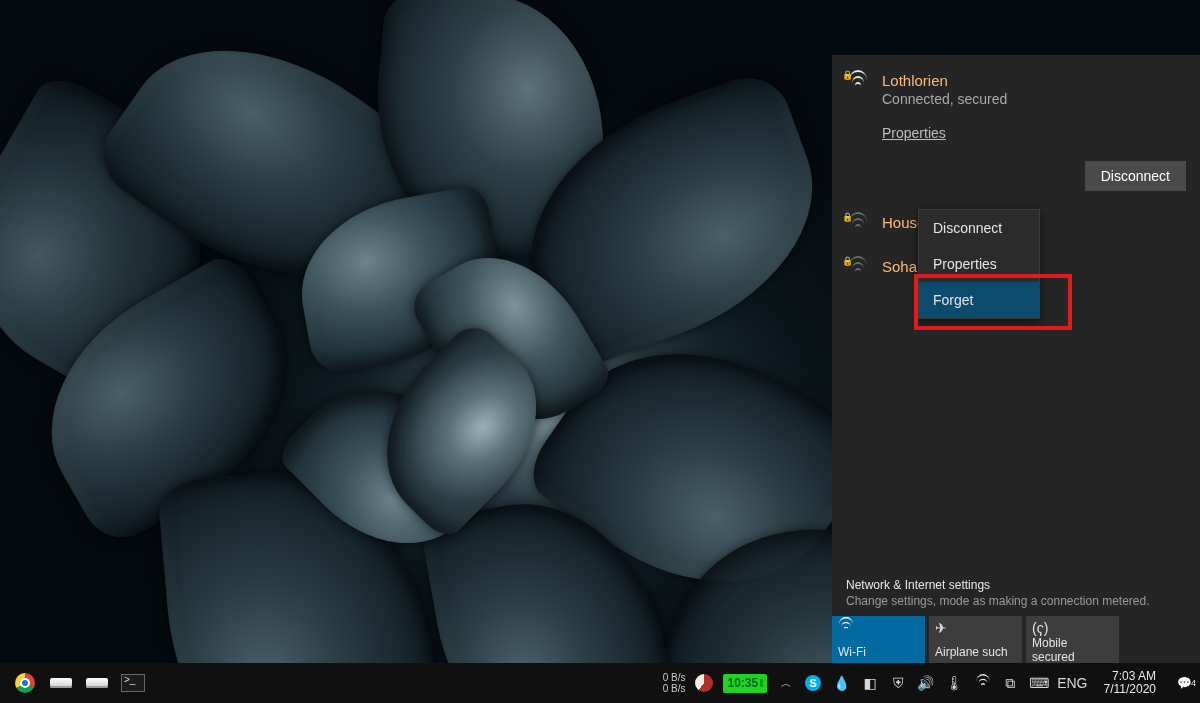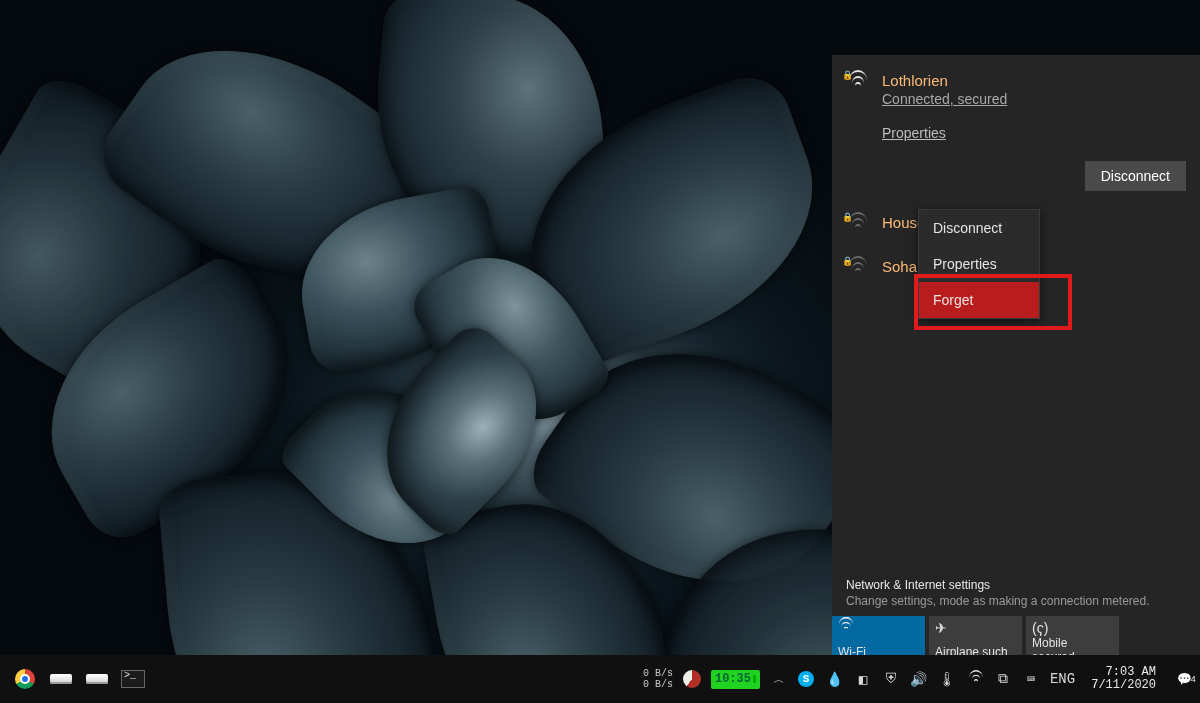--- a/index.html
+++ b/index.html
@@ -58,38 +58,38 @@
     color: #d8d8d8;
     font-size: 14px;
   }
   .net-list { padding-top: 4px; }
   .net-item { padding: 12px 14px 12px 16px; display: flex; align-items: flex-start; gap: 14px; }
   .net-item.connected { background: transparent; }
   .net-icon { width: 20px; flex: 0 0 20px; margin-top: 3px; position: relative; }
   .lock-mini { position:absolute; left:-6px; top:-4px; font-size:9px; }
   .net-body { flex: 1; }
   .net-name { color: #fdba74; font-size: 15px; line-height: 20px; }
-  .net-status { color: #a8a8a8; font-size: 14px; text-decoration: underline; }
+  .net-status { color: #a8a8a8; font-size: 14px; }
   .props-link { display:inline-block; margin-top: 18px; color: #bdbdbd; text-decoration: underline; font-size: 14px; }
   .disconnect-row { display:flex; justify-content:flex-end; padding: 8px 14px 10px 0; }
   .disconnect-btn {
     padding: 7px 16px; background: #4a4a4a; color: #fff; border: none; font-size: 14px;
   }
 
   .context-menu {
     position: absolute;
     left: 918px; top: 209px;
     width: 120px;
     background: #2b2b2b;
     box-shadow: 0 2px 8px rgba(0,0,0,0.6);
     border: 1px solid #3a3a3a;
     z-index: 30;
   }
   .cm-item { padding: 10px 14px; font-size: 14px; color: #e4e4e4; }
-  .cm-item.hover { background: #b91c1c; }
+  .cm-item.hover { background: #0c4a6e; }
 
   .red-box {
     position: absolute;
     left: 914px; top: 274px;
     width: 150px; height: 48px;
     border: 4px solid #e11b1b;
     z-index: 40;
     pointer-events: none;
   }
 
@@ -103,23 +103,23 @@
   .qt {
     width: 93px; height: 47px; background: #3d3d3d; color: #e4e4e4;
     font-size: 12px; padding: 4px 6px; box-sizing: border-box;
     display:flex; flex-direction:column; justify-content:space-between;
   }
   .qt.active { background: #0369a1; }
   .qt-ico { font-size: 14px; height: 16px; }
 
   
   .taskbar {
-    position: absolute; left:0; right:0; bottom:0; height: 48px;
+    position: absolute; left:0; right:0; bottom:0; height: 40px;
     background: #101010; display:flex; align-items:center;
-    color:#e8e8e8; font-size: 12px; font-family: Liberation Mono, monospace;
+    color:#e8e8e8; font-size: 12px;
   }
   .tb-left { display:flex; align-items:center; gap: 6px; padding-left: 10px;}
   .tb-left .ico { width: 30px; height: 30px; display:flex; align-items:center; justify-content:center; border-radius:4px;}
   .chrome {
     width:20px; height:20px; border-radius:50%;
     background: conic-gradient(#db4437 0 120deg, #0f9d58 120deg 240deg, #ffcd40 240deg 360deg);
     position:relative;
   }
   .chrome::after{content:"";position:absolute;inset:5px;border-radius:50%;background:#1a73e8;border:2px solid #fff;}
   .drive { width:22px; height:10px; background: linear-gradient(#fefefe,#cfcfcf); border-radius:2px; box-shadow: inset 0 -2px 0 #9a9a9a;}

